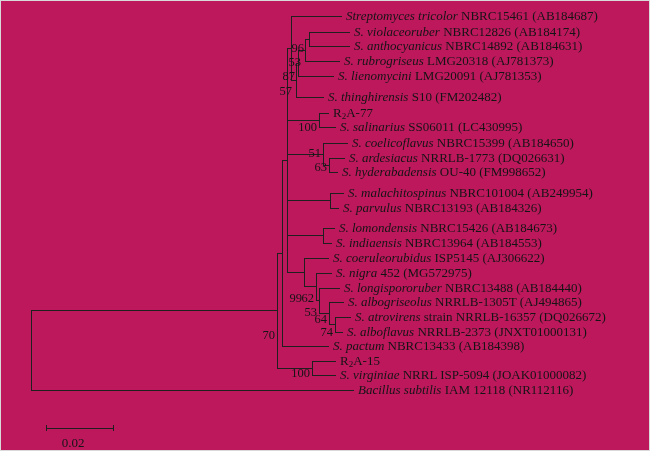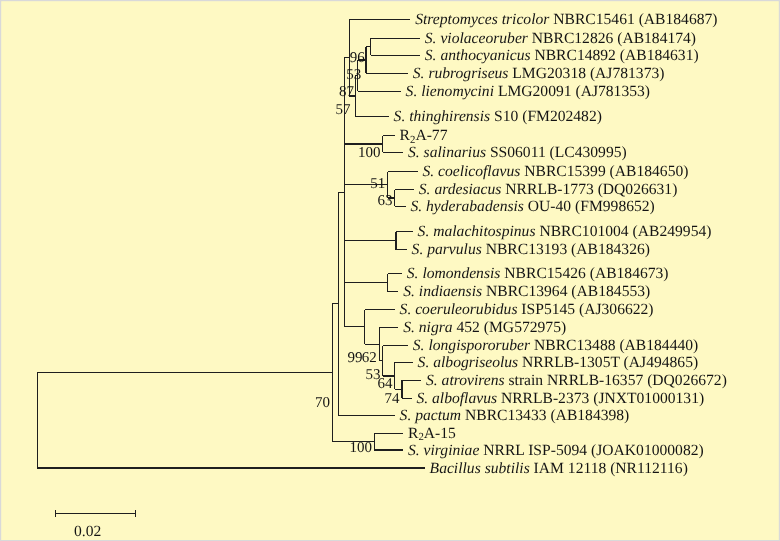--- a/index.html
+++ b/index.html
@@ -1,19 +1,19 @@
 <!DOCTYPE html>
 <html><head>
 <meta charset="utf-8">
 <style>
   html,body{margin:0;padding:0;background:#ffffff;}
   .figure{
     position:relative;
     width:650px;height:451px;
-    background:#fef9c3;
+    background:#be185d;
     box-sizing:border-box;
     border:1px solid #d9d9d9;
     overflow:hidden;
   }
   svg{display:block;}
   svg text{
     fill:#141414;
     font-family:"Liberation Serif","DejaVu Serif",serif;
   }
   .taxon{font-size:13px;}

